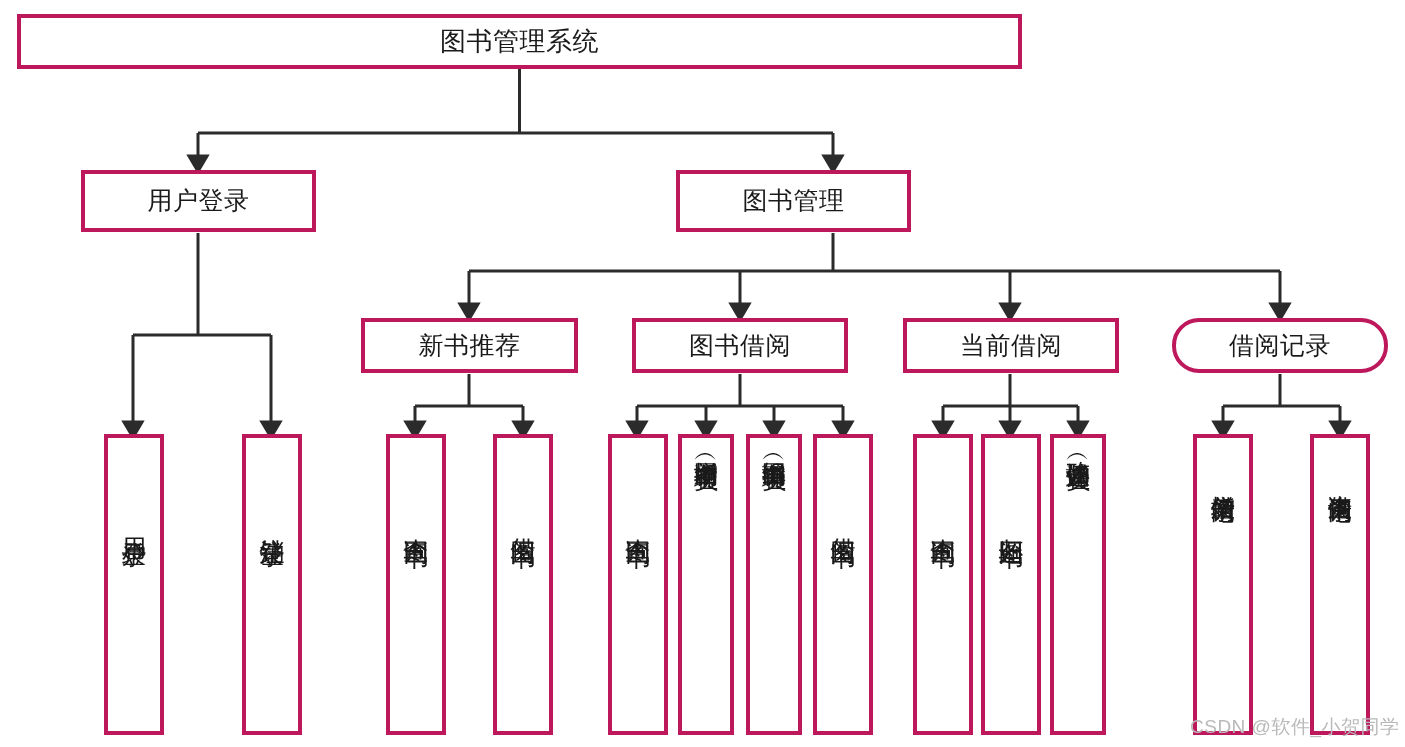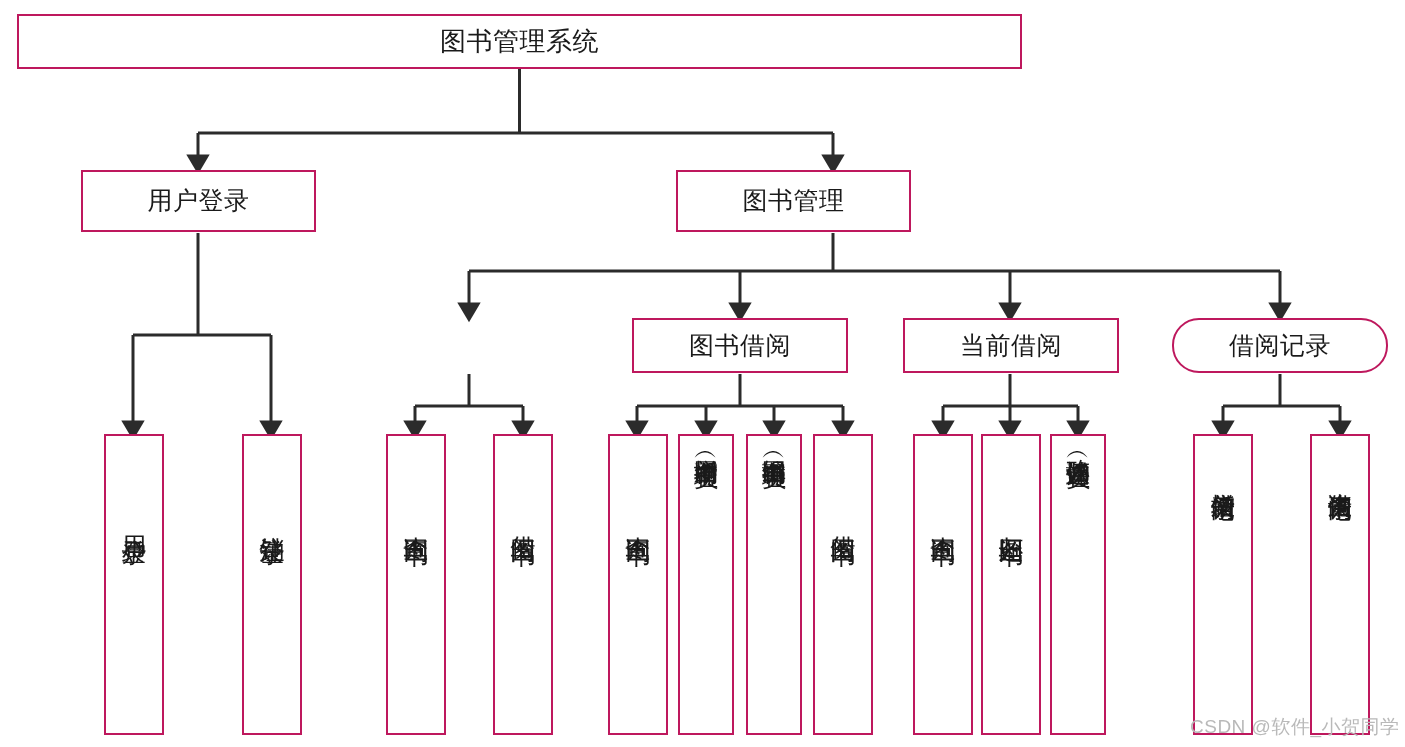--- a/index.html
+++ b/index.html
@@ -20,21 +20,21 @@
   #edge-layer {
     position: absolute;
     left: 0;
     top: 0;
     width: 1405px;
     height: 747px;
   }
   .node {
     position: absolute;
     box-sizing: border-box;
-    border: 2px solid #be185d;
+    border: 4px solid #be185d;
     background: #ffffff;
     display: flex;
     align-items: center;
     justify-content: center;
     color: #1a1a1a;
     z-index: 2;
   }
   .node-label {
     display: block;
     white-space: pre;
@@ -137,20 +137,23 @@
     <span class="node-label">图书管理系统</span>
   </div>
 
   <div class="node horiz" style="left:81px; top:170px; width:235px; height:62px;">
     <span class="node-label">用户登录</span>
   </div>
   <div class="node horiz" style="left:676px; top:170px; width:235px; height:62px;">
     <span class="node-label">图书管理</span>
   </div>
 
+  <div class="node horiz" style="left:361px; top:318px; width:217px; height:55px;">
+    <span class="node-label">新书推荐</span>
+  </div>
   <div class="node horiz" style="left:903px; top:318px; width:216px; height:55px;">
     <span class="node-label">当前借阅</span>
   </div>
   <div class="node horiz" style="left:632px; top:318px; width:216px; height:55px;">
     <span class="node-label">图书借阅</span>
   </div>
   <div class="node horiz" style="left:1172px; top:318px; width:216px; height:55px;border-radius:27px;">
     <span class="node-label">借阅记录</span>
   </div>
 

